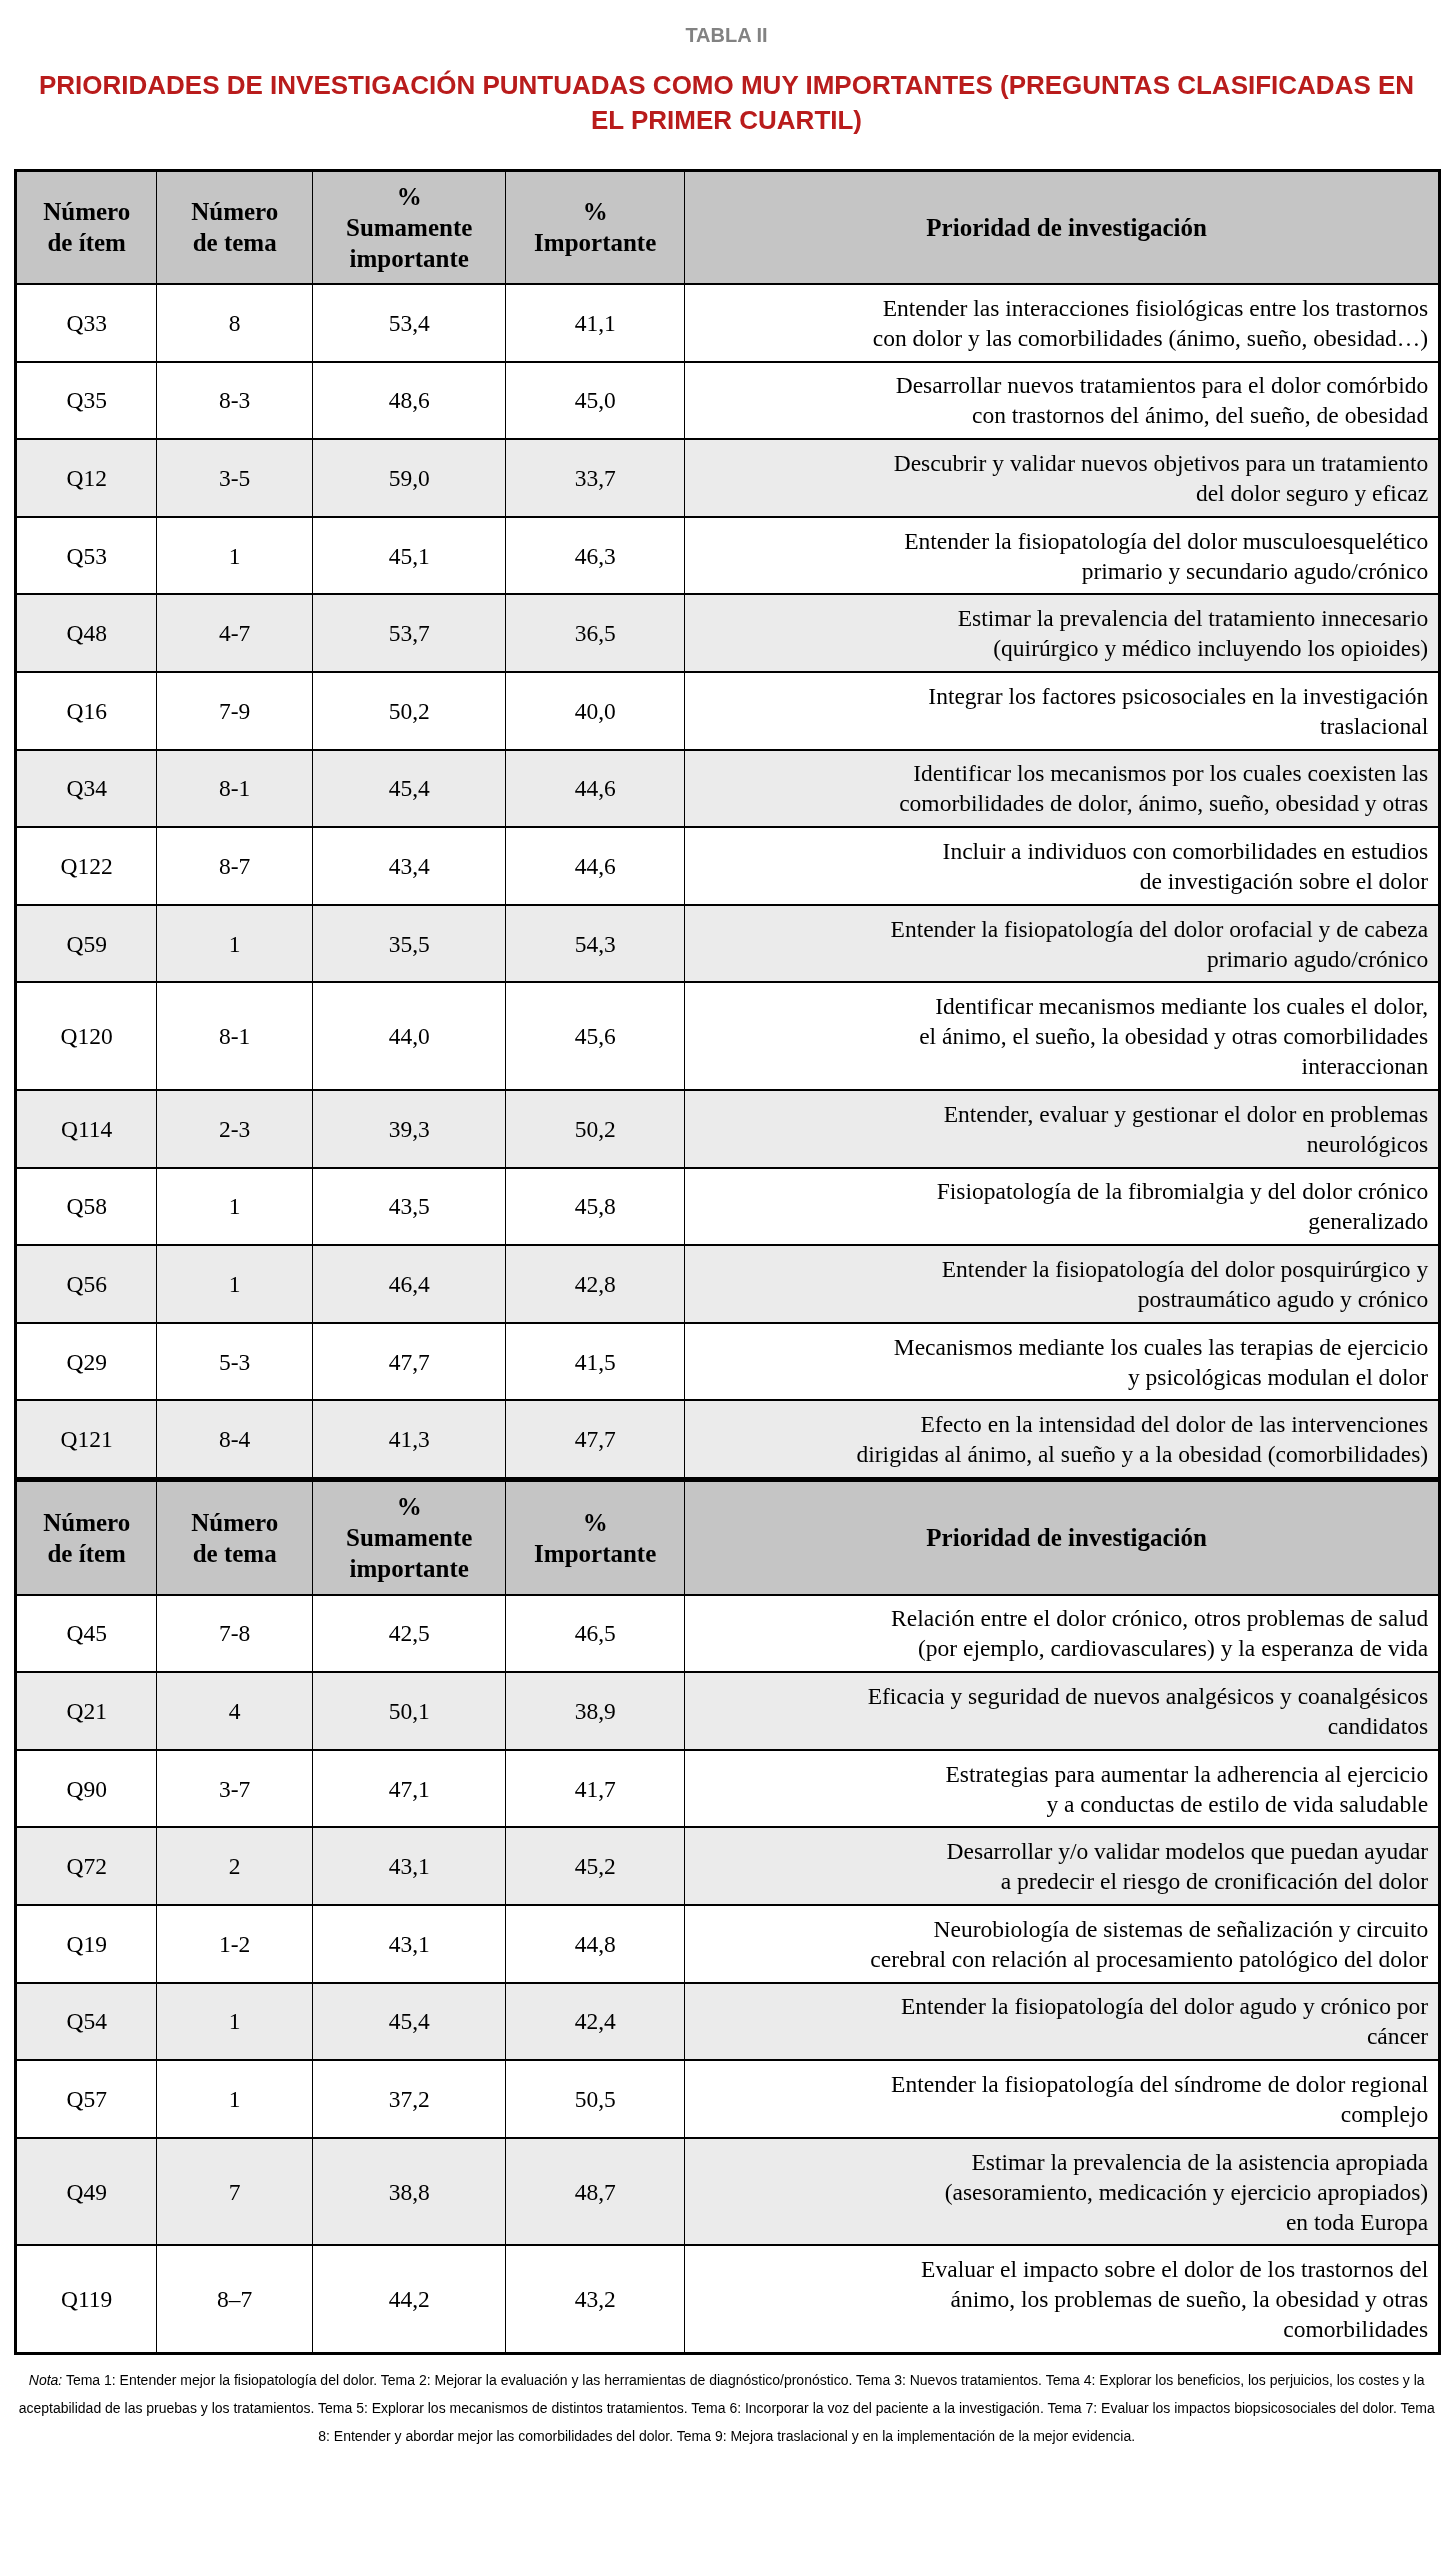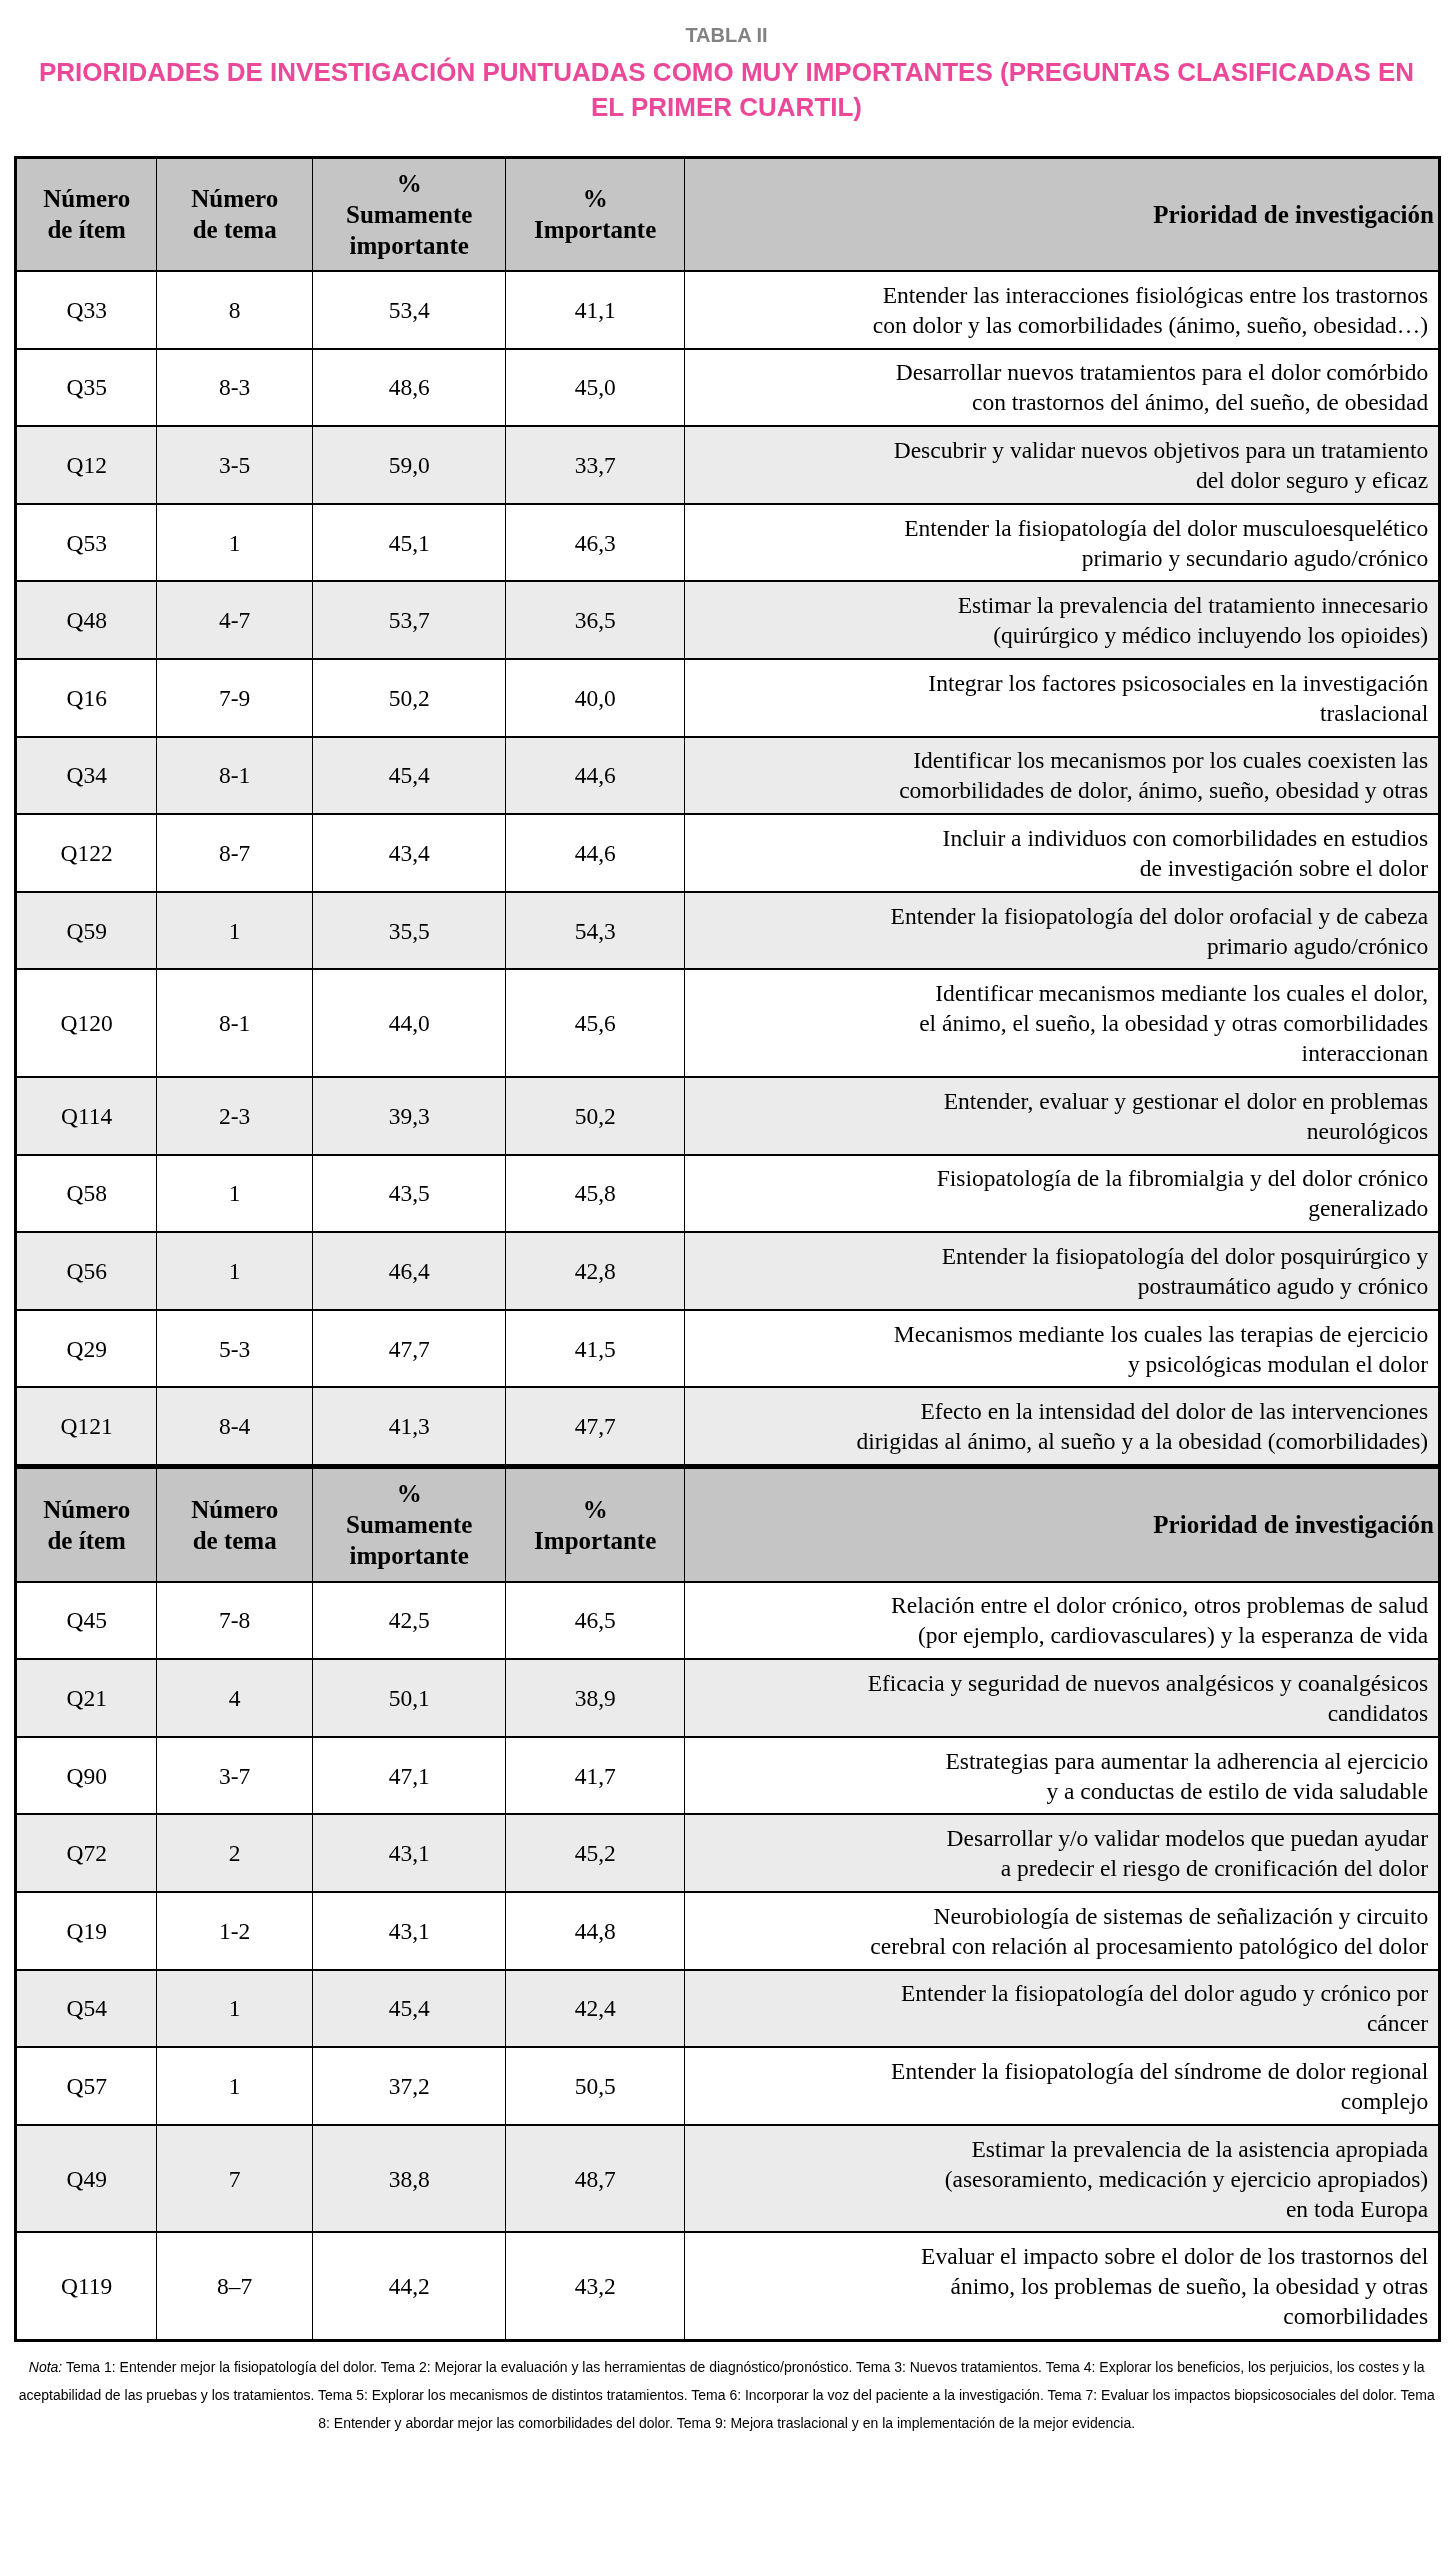--- a/index.html
+++ b/index.html
@@ -12,22 +12,22 @@
   body{
     width:1453px;height:2563px;background:#ffffff;color:#000;
     font-family:"Liberation Sans", sans-serif;
   }
   .page{padding:18.5px 14.2px 0 14.2px;box-sizing:border-box;}
   .title{
     text-align:center;font-size:20px;font-weight:bold;
     color:var(--title-gray);line-height:33px;
   }
   .subtitle{
-    text-align:center;font-size:26px;font-weight:bold;color:#ec4899;
-    line-height:35px;white-space:pre-line;margin-top:3px;
+    text-align:center;font-size:26px;font-weight:bold;color:#b91c1c;
+    line-height:35px;white-space:pre-line;margin-top:16px;
   }
   table.priorities{
     border-collapse:collapse;table-layout:fixed;
     width:1425px;margin-top:31px;
     border:3.6px solid var(--border-color);
     font-family:Liberation Serif, serif;
   }
   col.c1{width:141px}
   col.c2{width:156px}
   col.c3{width:193px}
@@ -36,21 +36,21 @@
   th,td{
     border:1.4px solid var(--border-color);
     border-top-width:2.8px;border-bottom-width:2.8px;
     vertical-align:middle;box-sizing:border-box;
   }
   th{
     background:var(--header-bg);
     font-size:25px;font-weight:bold;line-height:31px;
     text-align:center;white-space:pre-line;padding:9.3px 4.3px;
   }
-  th.c-pri{text-align:right;padding-left:14.2px;}
+  th.c-pri{text-align:center;padding-left:14.2px;}
   td{
     font-size:23.5px;line-height:30px;text-align:center;padding:7.8px 4.3px;
     background:#ffffff;
   }
   td.c-pri{
     text-align:right;padding:7.8px 10px 7.8px 13px;white-space:pre-line;
   }
   tr.shaded td{background:var(--row-alt-bg);}
   tr.header2 th{border-top-width:5.7px;}
   .footnote{

